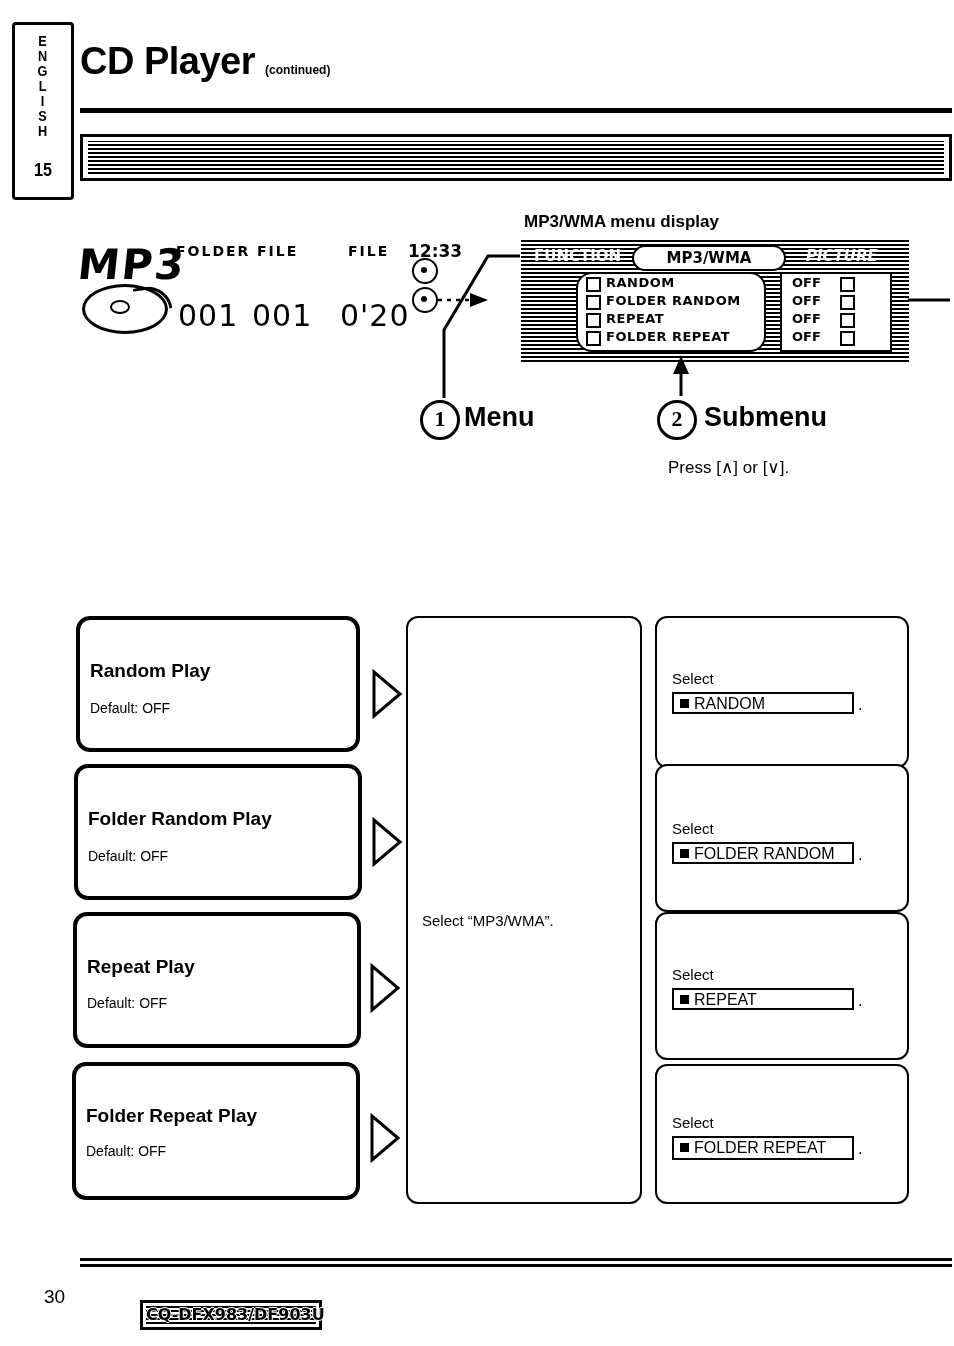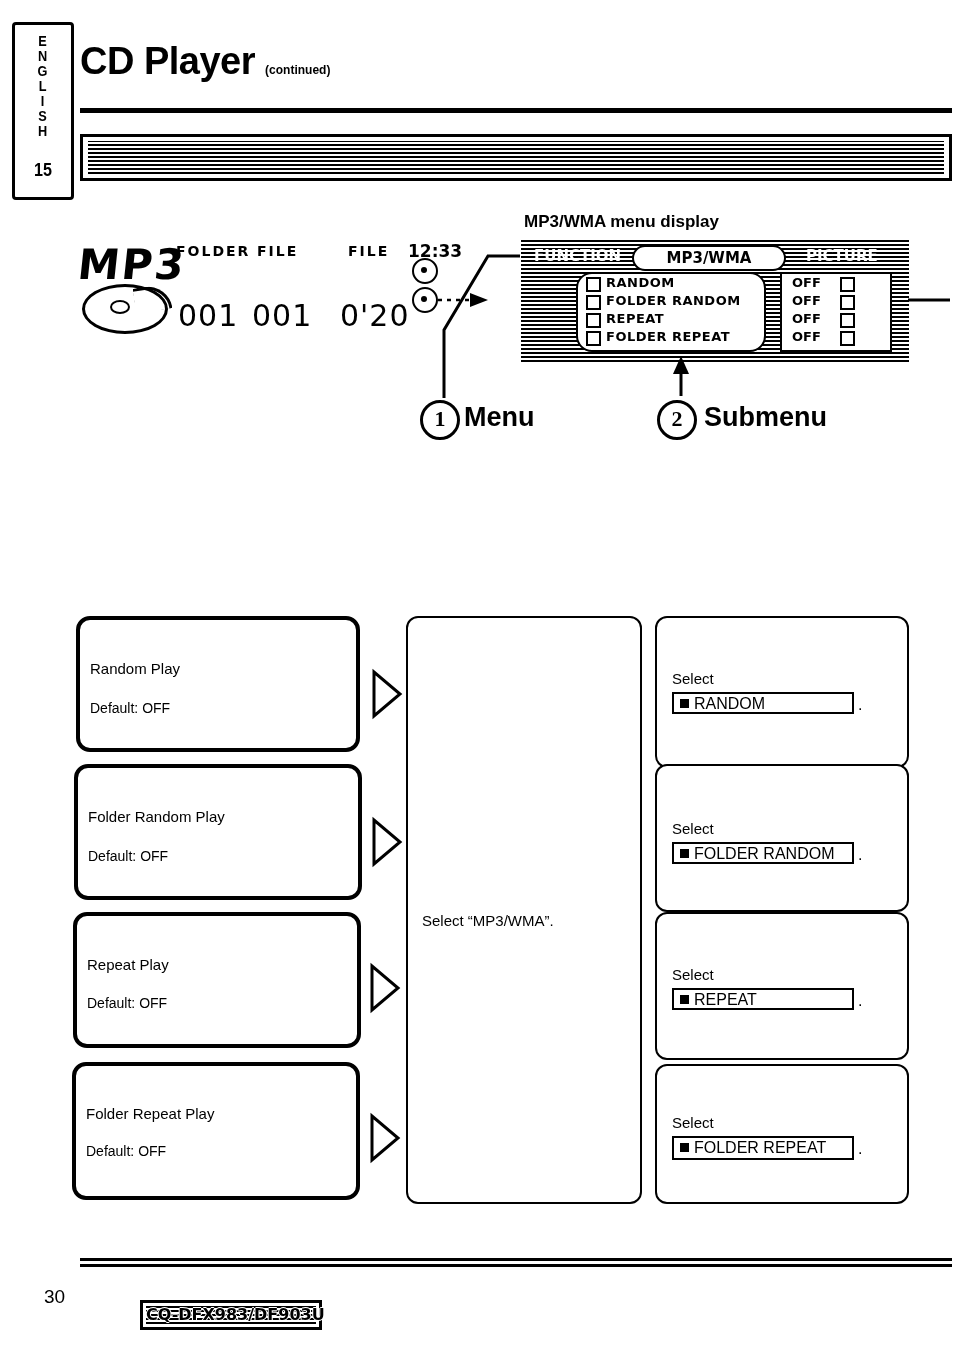--- a/index.html
+++ b/index.html
@@ -57,21 +57,21 @@
   
   .circnum{position:absolute;width:34px;height:34px;border:3px solid #000;border-radius:50%;
       font-size:22px;font-weight:bold;text-align:center;line-height:31px;font-family:"Liberation Serif",serif;}
   .bighead{position:absolute;font-size:27px;font-weight:bold;}
   .ptext{position:absolute;font-size:17px;line-height:24px;}
   .ptext b{font-weight:bold;}
   .ptext-sm{position:absolute;font-size:14.5px;line-height:23px;text-align:justify;}
 
   
   .rbox{position:absolute;border:4px solid #000;border-radius:14px;background:#fff;box-sizing:border-box;}
-  .rbox-title{position:absolute;font-size:15px;font-weight:normal;text-align:center;}
+  .rbox-title{position:absolute;font-size:19px;font-weight:bold;text-align:center;}
   .rbox-sub{position:absolute;font-size:14px;}
   .midbox{position:absolute;left:406px;top:616px;width:236px;height:588px;border:2.5px solid #000;border-radius:12px;box-sizing:border-box;background:#fff;}
   .midbox-text{position:absolute;left:422px;top:912px;font-size:15px;}
 
   .selbox{position:absolute;border:2.5px solid #000;border-radius:12px;box-sizing:border-box;background:#fff;}
   .sel-label{position:absolute;font-size:15px;}
   .sel-field{position:absolute;border:2px solid #000;background:#fff;box-sizing:border-box;
       font-size:16px;font-family:"Liberation Sans",sans-serif;padding-left:6px;line-height:20px;}
   .sel-field .sq{display:inline-block;width:9px;height:9px;background:#000;margin-right:5px;vertical-align:1px;}
   .dot-after{position:absolute;font-size:16px;}
@@ -131,21 +131,21 @@
   <div class="knob" style="left:412px;top:258px;"></div>
   <div class="knob" style="left:412px;top:287px;"></div>
 
   <div class="disp-caption">MP3/WMA menu display</div>
 
   <div class="disp">
     <div class="hatch"></div>
   </div>
   <div class="invtxt" style="left:534px;top:247px;">FUNCTION</div>
   <div class="pill" style="left:632px;top:245px;width:150px;">MP3/WMA</div>
-  <div class="invtxt" style="left:806px;top:247px;">PICTURE</div>
+  <div class="invtxt" style="left:806px;top:247px;font-style:italic;">PICTURE</div>
 
   <div class="menubox"></div>
   <div class="chk" style="left:586px;top:277px;"></div>
   <div class="menu-item" style="top:275px;left:606px;">RANDOM</div>
   <div class="chk" style="left:586px;top:295px;"></div>
   <div class="menu-item" style="top:293px;left:606px;">FOLDER RANDOM</div>
   <div class="chk" style="left:586px;top:313px;"></div>
   <div class="menu-item" style="top:311px;left:606px;">REPEAT</div>
   <div class="chk" style="left:586px;top:331px;"></div>
   <div class="menu-item" style="top:329px;left:606px;">FOLDER REPEAT</div>
@@ -158,20 +158,23 @@
   <div class="off-item" style="left:792px;top:311px;">OFF</div>
   <div class="chk" style="left:840px;top:313px;"></div>
   <div class="off-item" style="left:792px;top:329px;">OFF</div>
   <div class="chk" style="left:840px;top:331px;"></div>
 
   <div class="circnum" style="left:420px;top:400px;">1</div>
   <div class="bighead" style="left:464px;top:402px;">Menu</div>
 
   <div class="circnum" style="left:657px;top:400px;">2</div>
   <div class="bighead" style="left:704px;top:402px;">Submenu</div>
+  <div class="ptext" style="left:668px;top:456px;width:250px;">
+    <span>Press [∧] or [∨].</span>
+  </div>
 
   <div class="rbox" style="left:76px;top:616px;width:284px;height:136px;"></div>
   <div class="rbox-title" style="left:90px;top:660px;">Random Play</div>
   <div class="rbox-sub" style="left:90px;top:700px;">Default: OFF</div>
 
   <div class="rbox" style="left:74px;top:764px;width:288px;height:136px;"></div>
   <div class="rbox-title" style="left:88px;top:808px;">Folder Random Play</div>
   <div class="rbox-sub" style="left:88px;top:848px;">Default: OFF</div>
 
   <div class="rbox" style="left:73px;top:912px;width:288px;height:136px;"></div>

